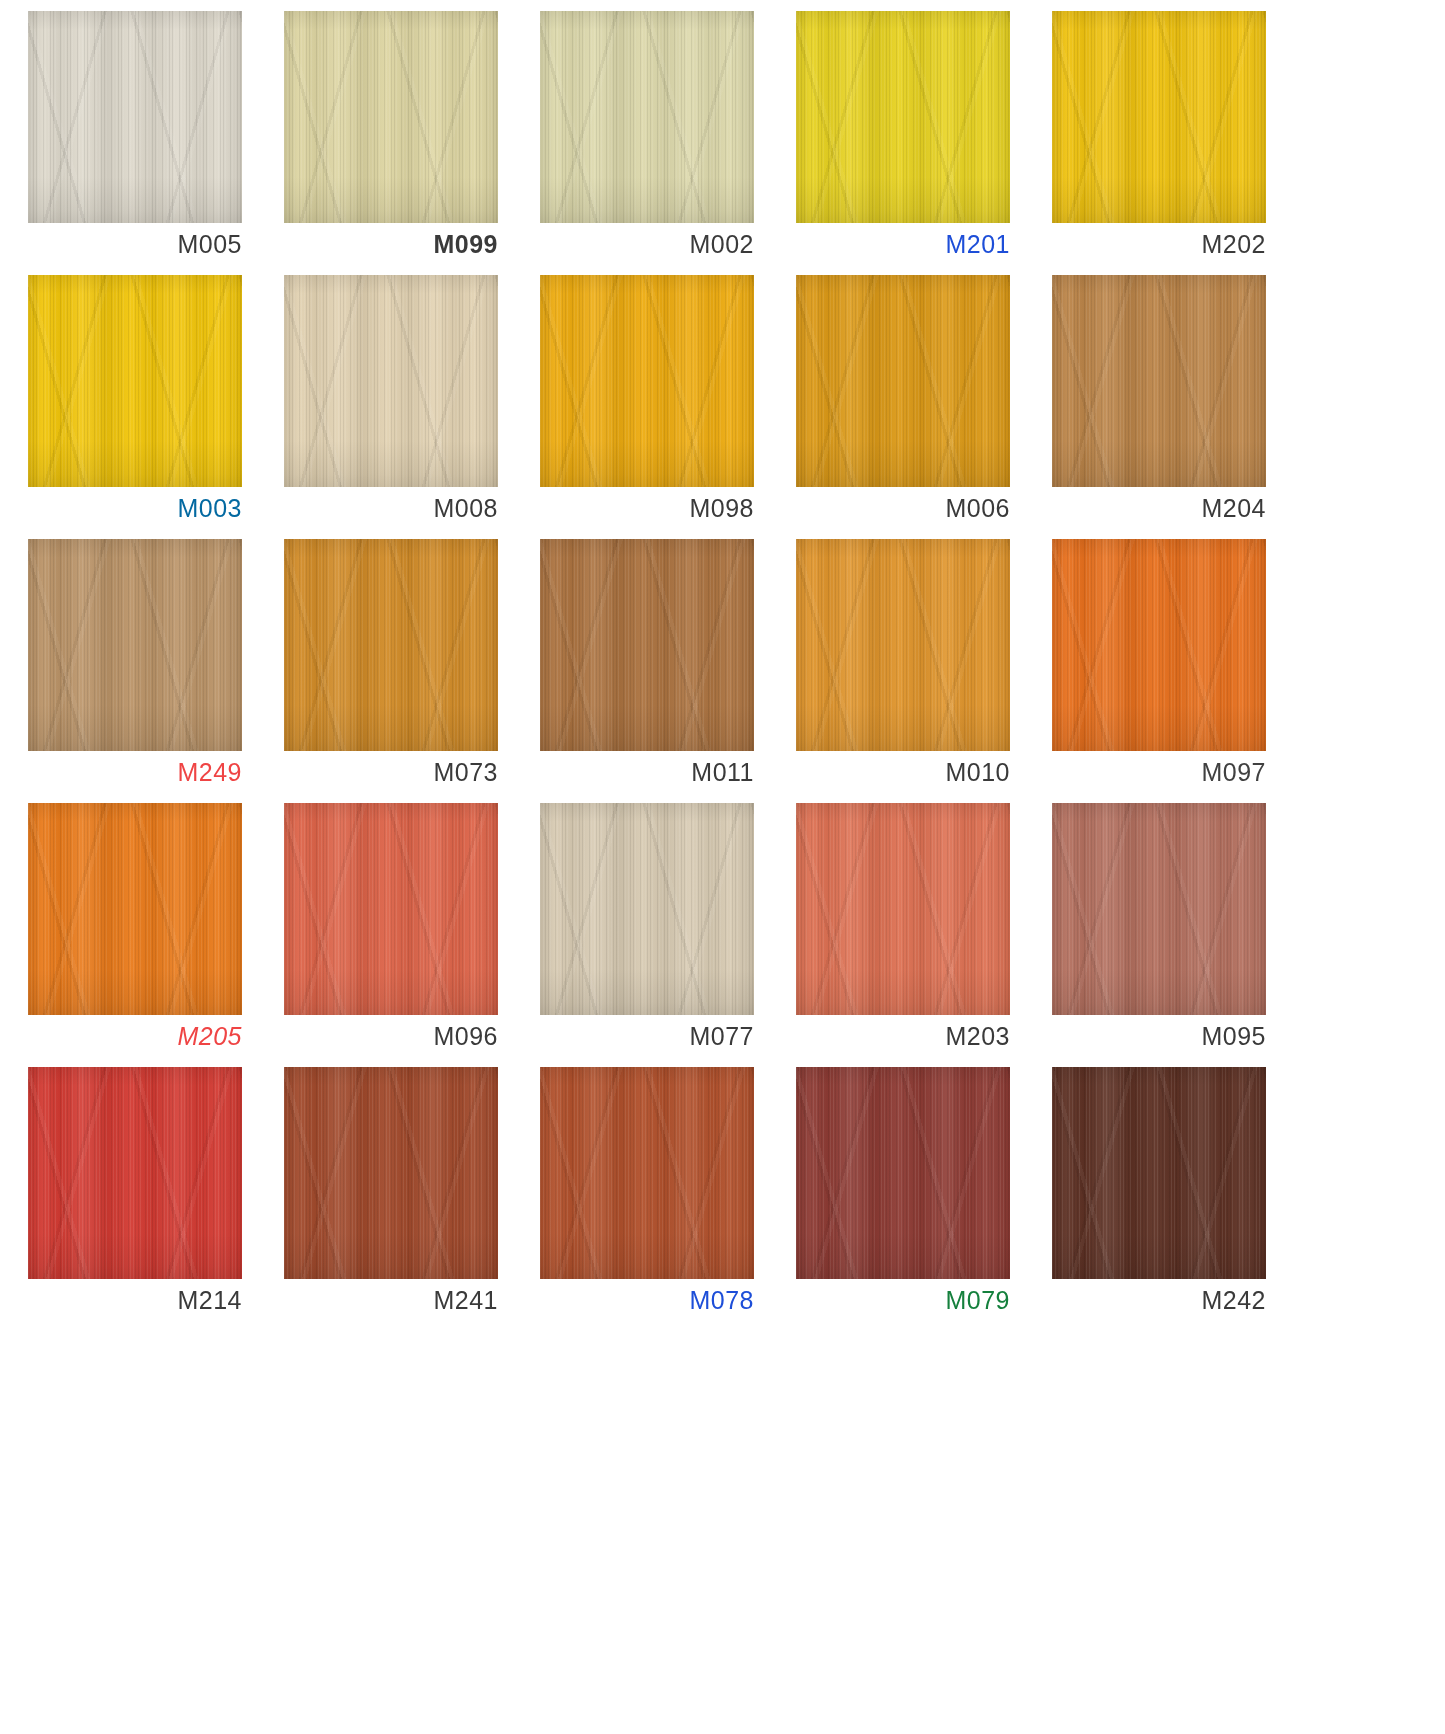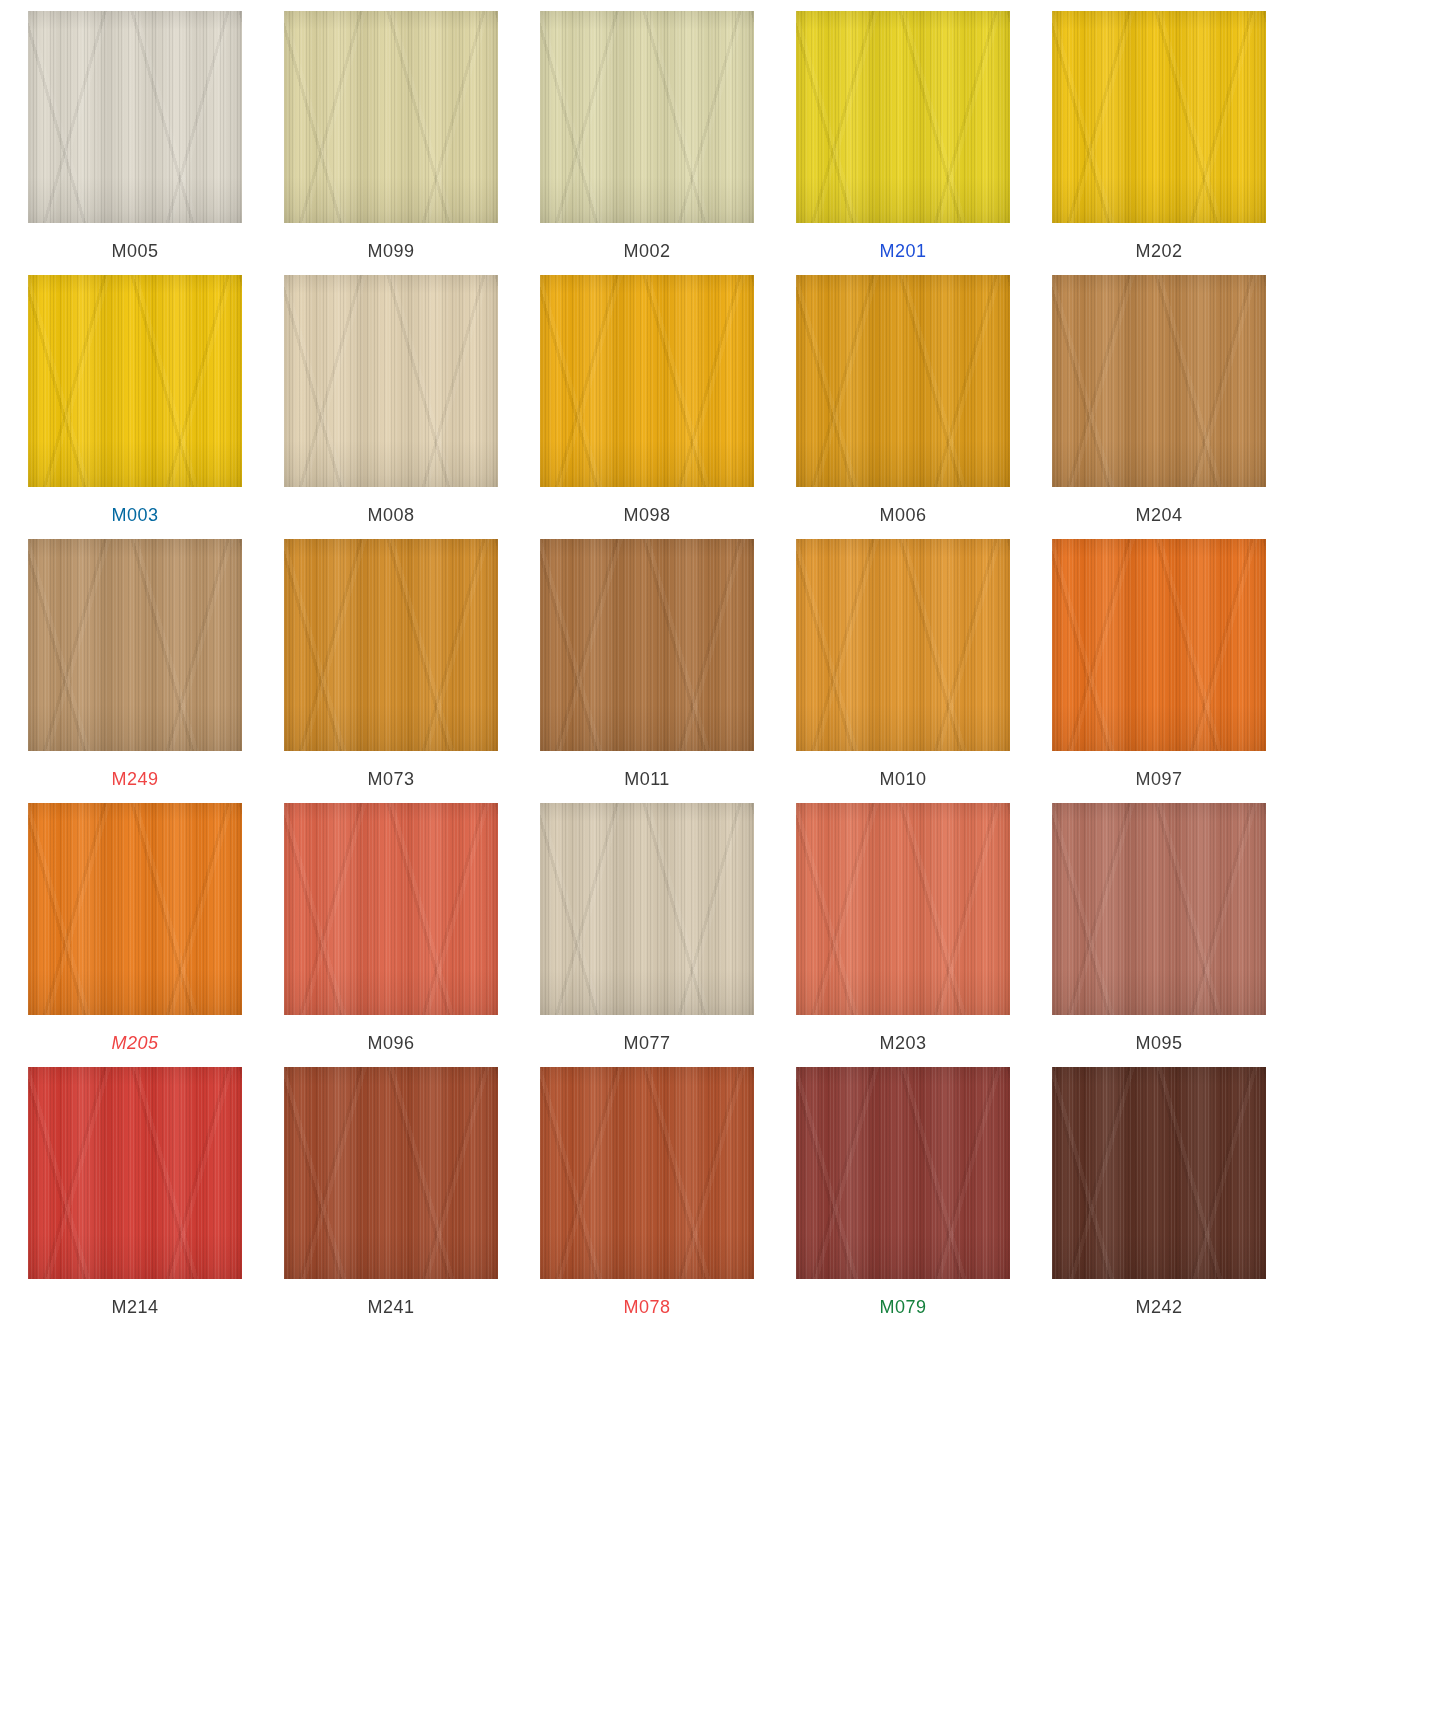--- a/index.html
+++ b/index.html
@@ -149,28 +149,27 @@
         rgba(0,0,0,0.06) 94%,
         rgba(0,0,0,0.10) 100%
       );
   }
 
   .swatch-label {
     position: absolute;
     left: 0;
     top: 214px;
     width: 214px;
-    text-align: center;
+    text-align: right;
     font-family: "Liberation Sans", sans-serif;
-    font-size: 18px;
+    font-size: 25px;
     line-height: 38px;
     color: #3a3a3a;
     letter-spacing: 0.5px;
     white-space: nowrap;
-    margin-top: 7px;
   }
 </style>
 </head>
 <body style="background: rgb(255, 255, 255);">
 
 <div id="chart">
   <div class="swatch-grid">
       <div class="swatch-cell">
         <div class="swatch-chip">
           <div class="chip-base" style="background-color: rgb(222, 217, 204);"></div>
@@ -184,21 +183,21 @@
       </div>
       <div class="swatch-cell">
         <div class="swatch-chip">
           <div class="chip-base" style="background-color: rgb(222, 214, 163);"></div>
           <div class="chip-bands"></div>
           <div class="chip-cross-a"></div>
           <div class="chip-cross-b"></div>
           <div class="chip-strands"></div>
           <div class="chip-shade"></div>
         </div>
-        <div class="swatch-label" style="color: rgb(58, 58, 58);">M099</div>
+        <div class="swatch-label" style="color: rgb(58, 58, 58); font-weight: bold;">M099</div>
       </div>
       <div class="swatch-cell">
         <div class="swatch-chip">
           <div class="chip-base" style="background-color: rgb(221, 217, 172);"></div>
           <div class="chip-bands"></div>
           <div class="chip-cross-a"></div>
           <div class="chip-cross-b"></div>
           <div class="chip-strands"></div>
           <div class="chip-shade"></div>
         </div>
@@ -415,21 +414,21 @@
       </div>
       <div class="swatch-cell">
         <div class="swatch-chip">
           <div class="chip-base" style="background-color: rgb(178, 81, 44);"></div>
           <div class="chip-bands"></div>
           <div class="chip-cross-a"></div>
           <div class="chip-cross-b"></div>
           <div class="chip-strands"></div>
           <div class="chip-shade"></div>
         </div>
-        <div class="swatch-label" style="color: #ef4444;">M078</div>
+        <div class="swatch-label" style="color: #1d4ed8;">M078</div>
       </div>
       <div class="swatch-cell">
         <div class="swatch-chip">
           <div class="chip-base" style="background-color: rgb(142, 59, 52);"></div>
           <div class="chip-bands"></div>
           <div class="chip-cross-a"></div>
           <div class="chip-cross-b"></div>
           <div class="chip-strands"></div>
           <div class="chip-shade"></div>
         </div>

